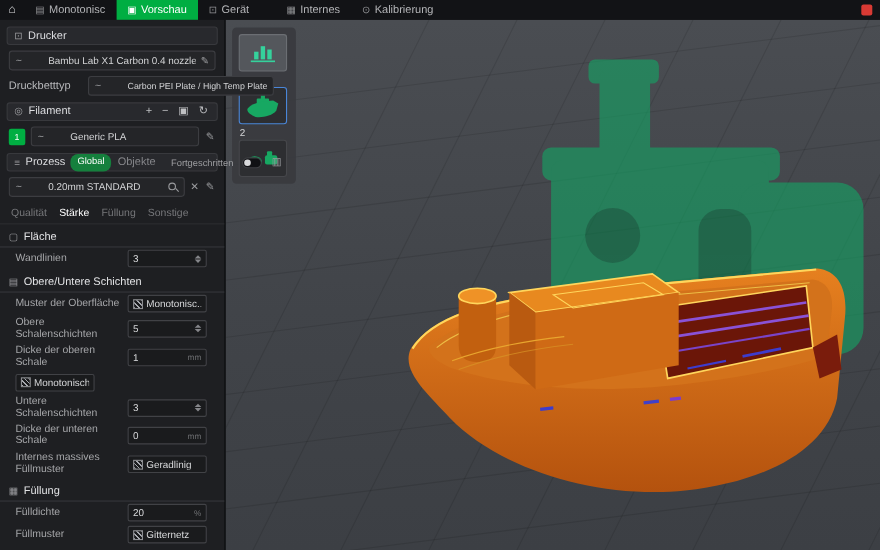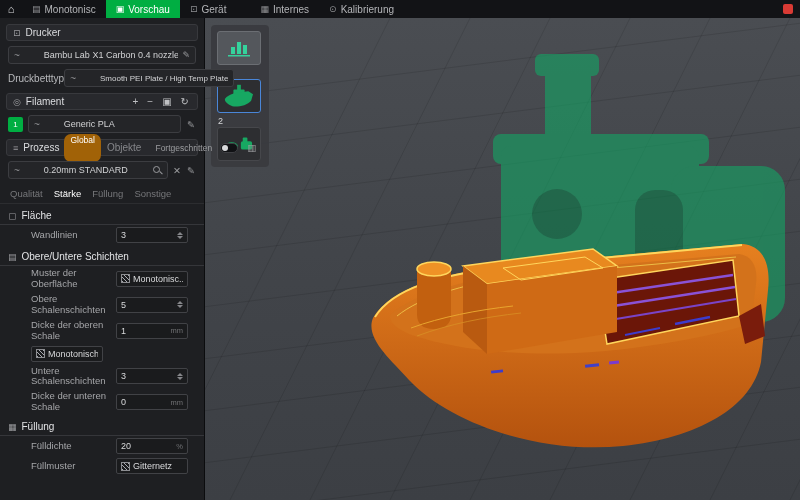--- a/index.html
+++ b/index.html
@@ -26,49 +26,49 @@
   .sechead{display:flex;align-items:center;gap:5px;margin:6px 6px 5px;padding:2px 6px;height:17px;
            background:#28292d;border:1px solid #38393d;border-radius:3px;color:#dcdde0;}
   .sechead .sicon{color:#9a9b9e;font-size:9px;}
   .hspacer{flex:1;}
   .hbtn{color:#bfc0c3;padding:0 2px;cursor:pointer;font-size:10px;}
   .drop{display:flex;align-items:center;gap:4px;margin:0 8px 5px;padding:0 5px;height:18px;
         background:#242528;border:1px solid #3c3d41;border-radius:3px;color:#d2d3d5;cursor:pointer;}
   .drop .tilde{color:#8f9093;}
   .drop .dtext{flex:1;white-space:nowrap;overflow:hidden;font-size:9px;padding-left:20px;}
   .drop .dedit{color:#9a9b9e;font-size:9px;}
-  .bedrow{display:flex;align-items:center;gap:0;margin:0 8px 6px;}
+  .bedrow{display:flex;align-items:center;gap:16px;margin:0 8px 6px;}
   .bedrow .blabel{white-space:nowrap;color:#b8b9bc;}
   .bedrow .drop{flex:1;margin:0;}
   .bedrow .drop .dtext{font-size:8px;}
   .filrow{display:flex;align-items:center;gap:5px;margin:0 8px 6px;}
   .filswatch{width:15px;height:15px;border-radius:2px;background:#00ae42;color:#fff;
              display:flex;align-items:center;justify-content:center;font-size:8px;cursor:pointer;}
   .filrow .drop{flex:1;margin:0;}
-  .pill{background:#a16207;color:#fff;border-radius:7px;padding:0 6px;height:28px;line-height:12px;font-size:8.5px;cursor:pointer;}
+  .pill{background:#15803d;color:#fff;border-radius:7px;padding:0 6px;height:16px;line-height:12px;font-size:8.5px;cursor:pointer;}
   .objlbl{color:#85868a;margin-left:1px;cursor:pointer;}
   .advlbl{color:#9c9da0;font-size:8.5px;margin-left:4px;white-space:nowrap;}
   .toggle{width:18px;height:10px;border-radius:5px;background:#101114;border:1px solid #3e3f43;
           position:relative;margin:0 3px;cursor:pointer;flex:none;}
   .toggle::after{content:'';position:absolute;left:1px;top:1px;width:6px;height:6px;border-radius:50%;background:#d8d9db;}
   .presetrow{display:flex;align-items:center;gap:4px;margin:0 8px 6px;}
   .presetrow .drop{flex:1;margin:0;}
   .mag{position:relative;width:9px;height:9px;flex:none;}
   .mag::before{content:'';position:absolute;left:0;top:0;width:5px;height:5px;border:1px solid #9a9b9e;border-radius:50%;}
   .mag::after{content:'';position:absolute;left:5.5px;top:6px;width:3.5px;height:1.3px;background:#9a9b9e;transform:rotate(45deg);}
   .sideicon{color:#9a9b9e;cursor:pointer;font-size:9.5px;padding:0 1px;}
 
   .ptabs{display:flex;gap:11px;padding:3px 10px 4px;border-bottom:1px solid #2c2d30;font-size:9.5px;}
   .ptab{color:#76777a;cursor:pointer;}
   .ptab.active{color:#ffffff;}
 
   .psechead{display:flex;align-items:center;gap:5px;padding:4px 8px 3px;color:#e2e3e5;
             border-bottom:1px solid #35363a;margin-top:2px;}
   .psechead .sicon{color:#9a9b9e;font-size:9px;}
-  .prow{display:flex;align-items:center;padding:2px 16px 2px 31px;min-height:18px;}
+  .prow{display:flex;align-items:center;padding:2px 16px 2px 14px;min-height:18px;}
   .plabel{flex:1;color:#a5a6a9;padding-right:6px;line-height:1.15;font-size:9.5px;}
   .ctrl{width:72px;flex:none;height:16px;background:#1a1b1d;border:1px solid #414246;border-radius:2px;
         display:flex;align-items:center;padding:0 4px;color:#d8d9db;gap:3px;cursor:text;}
   .ctrl .val{flex:1;white-space:nowrap;overflow:hidden;font-size:9px;}
   .unit-t{color:#6f7073;font-size:7.5px;margin-left:14px;}
   .arrows{display:flex;flex-direction:column;gap:1px;cursor:pointer;}
   .arr-up{width:0;height:0;border-left:3px solid transparent;border-right:3px solid transparent;border-bottom:3px solid #85868a;}
   .arr-dn{width:0;height:0;border-left:3px solid transparent;border-right:3px solid transparent;border-top:3px solid #85868a;}
   .swatch{width:9px;height:9px;flex:none;border:1px solid #8d8e92;
           background:repeating-linear-gradient(45deg,#a8aab0 0 1px,transparent 1px 3px);}
@@ -128,21 +128,21 @@
     <div class="drop">
       <span class="tilde">~</span>
       <span class="dtext">Bambu Lab X1 Carbon 0.4 nozzle</span>
       <span class="dedit">✎</span>
     </div>
 
     <div class="bedrow">
       <span class="blabel">Druckbetttyp</span>
       <div class="drop">
         <span class="tilde">~</span>
-        <span class="dtext">Smooth PEI Plate / High Temp Plate</span>
+        <span class="dtext">Carbon PEI Plate / High Temp Plate</span>
       </div>
     </div>
 
     <div class="sechead">
       <span class="sicon">◎</span>
       <span>Filament</span>
       <div class="hspacer"></div>
       <span class="hbtn">+</span>
       <span class="hbtn">−</span>
       <span class="hbtn">▣</span>
@@ -243,20 +243,27 @@
             <span class="arr-up"></span>
             <span class="arr-dn"></span>
           </span>
       </div>
     </div>
     <div class="prow">
       <div class="plabel">Dicke der unteren Schale</div>
       <div class="ctrl">
         <span class="val">0</span>
         <span class="unit-t">mm</span>
+      </div>
+    </div>
+    <div class="prow">
+      <div class="plabel">Internes massives Füllmuster</div>
+      <div class="ctrl">
+        <span class="swatch"></span>
+        <span class="val">Geradlinig</span>
       </div>
     </div>
 
     <div class="psechead">
       <span class="sicon">▦</span>
       <span>Füllung</span>
     </div>
     <div class="prow">
       <div class="plabel">Fülldichte</div>
       <div class="ctrl">

